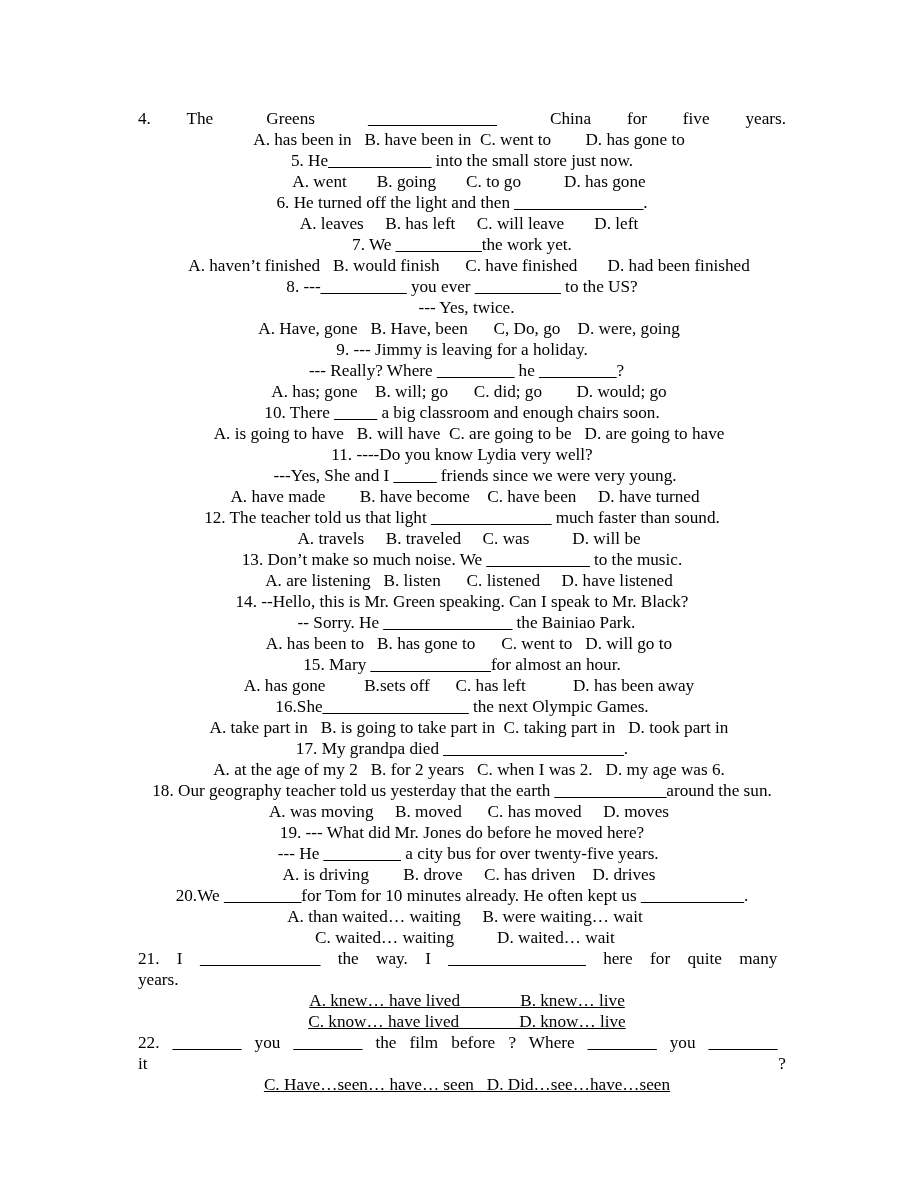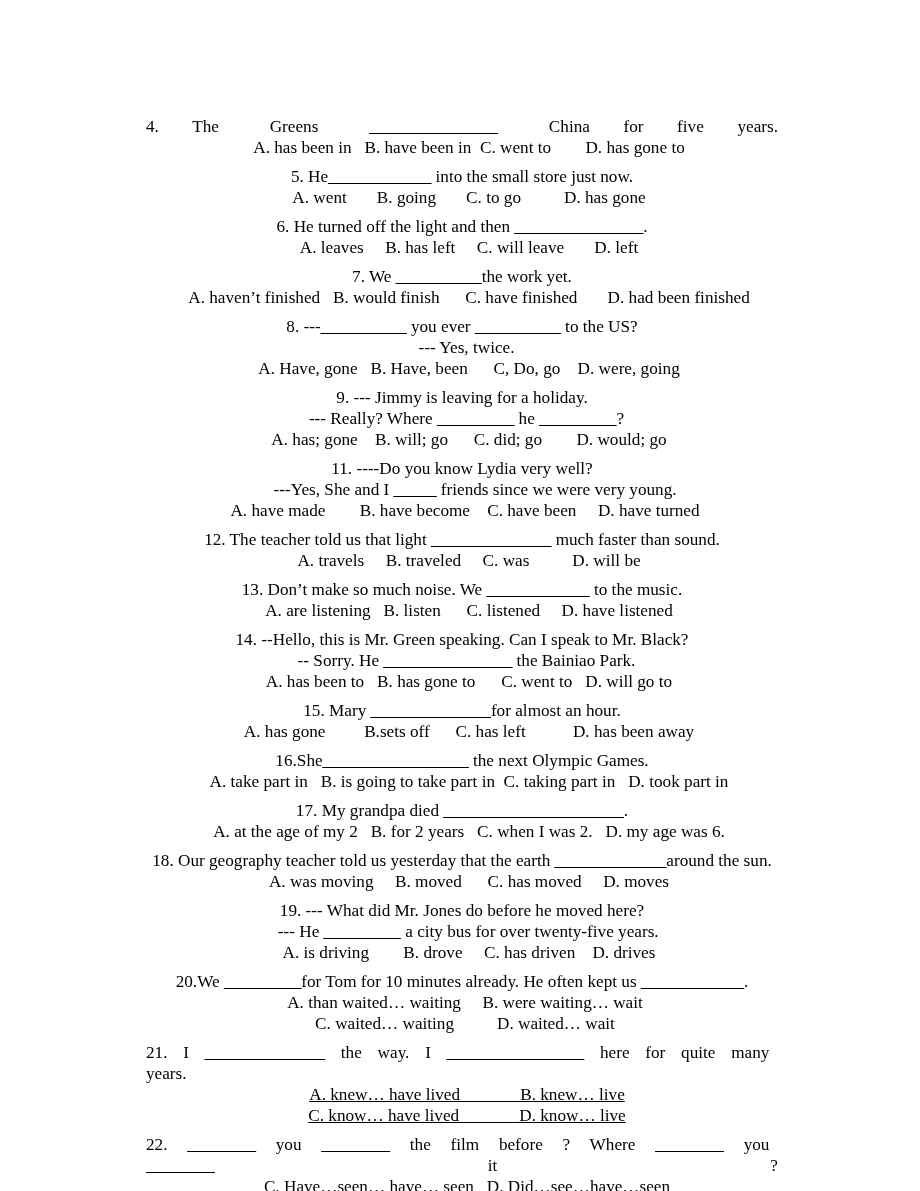--- a/index.html
+++ b/index.html
@@ -21,21 +21,21 @@
     background: #ffffff;
     overflow: hidden;
   }
   #sheet {
     position: absolute;
     left: 138px;
     top: 108px;
     width: 648px;
   }
   .q {
-    margin: 8px;
+    margin: 0;
     padding: 0;
   }
   .line {
     font-size: 17.2px;
     line-height: 21px;
     white-space: pre-wrap;
     margin: 0;
     padding: 0;
     text-align: center;
   }
@@ -89,20 +89,24 @@
       <div class="line reply">--- Yes, twice.</div>
       <div class="line opts">A. Have, gone   B. Have, been      C, Do, go    D. were, going</div>
     </div>
 
     <div class="q">
       <div class="line stem">9. --- Jimmy is leaving for a holiday.</div>
       <div class="line reply">--- Really? Where <span class="blank">_________</span> he <span class="blank">_________</span>?</div>
       <div class="line opts">A. has; gone    B. will; go      C. did; go        D. would; go</div>
     </div>
 
+    <div class="q">
+      <div class="line stem">10. There <span class="blank">_____</span> a big classroom and enough chairs soon.</div>
+      <div class="line opts">A. is going to have   B. will have  C. are going to be   D. are going to have</div>
+    </div>
 
     <div class="q">
       <div class="line stem">11. ----Do you know Lydia very well?</div>
       <div class="line reply"> ---Yes, She and I <span class="blank">_____</span> friends since we were very young.</div>
       <div class="line opts-flush">A. have made        B. have become    C. have been     D. have turned</div>
     </div>
 
     <div class="q">
       <div class="line stem">12. The teacher told us that light <span class="blank">______________</span> much faster than sound.</div>
       <div class="line opts">A. travels     B. traveled     C. was          D. will be</div>

